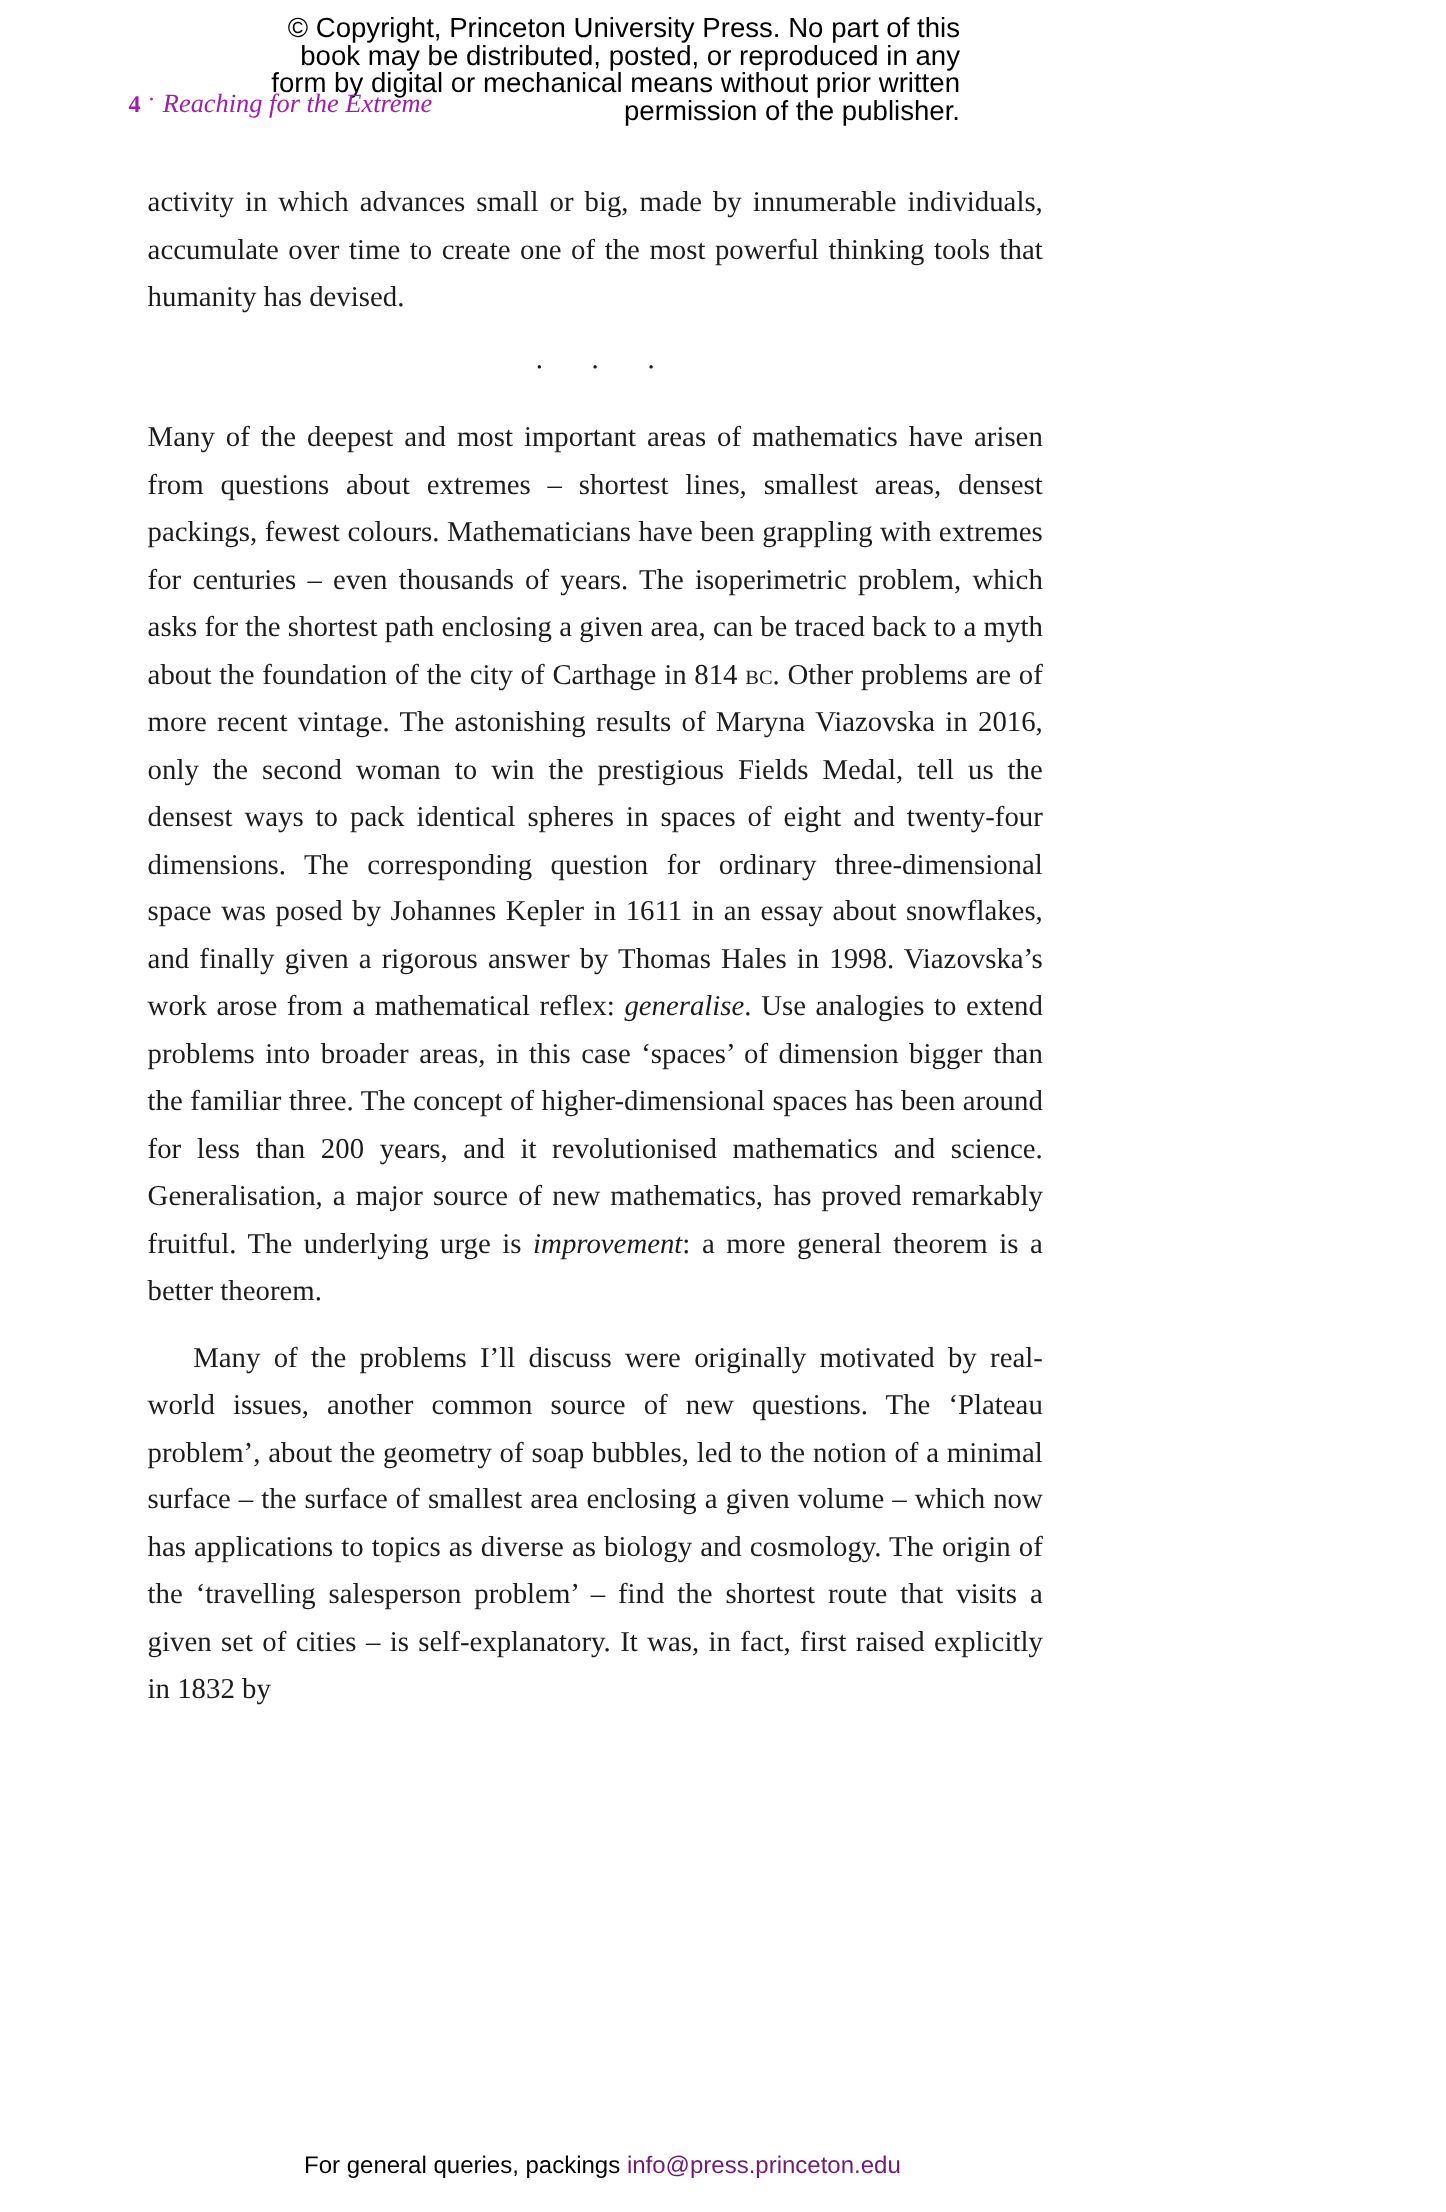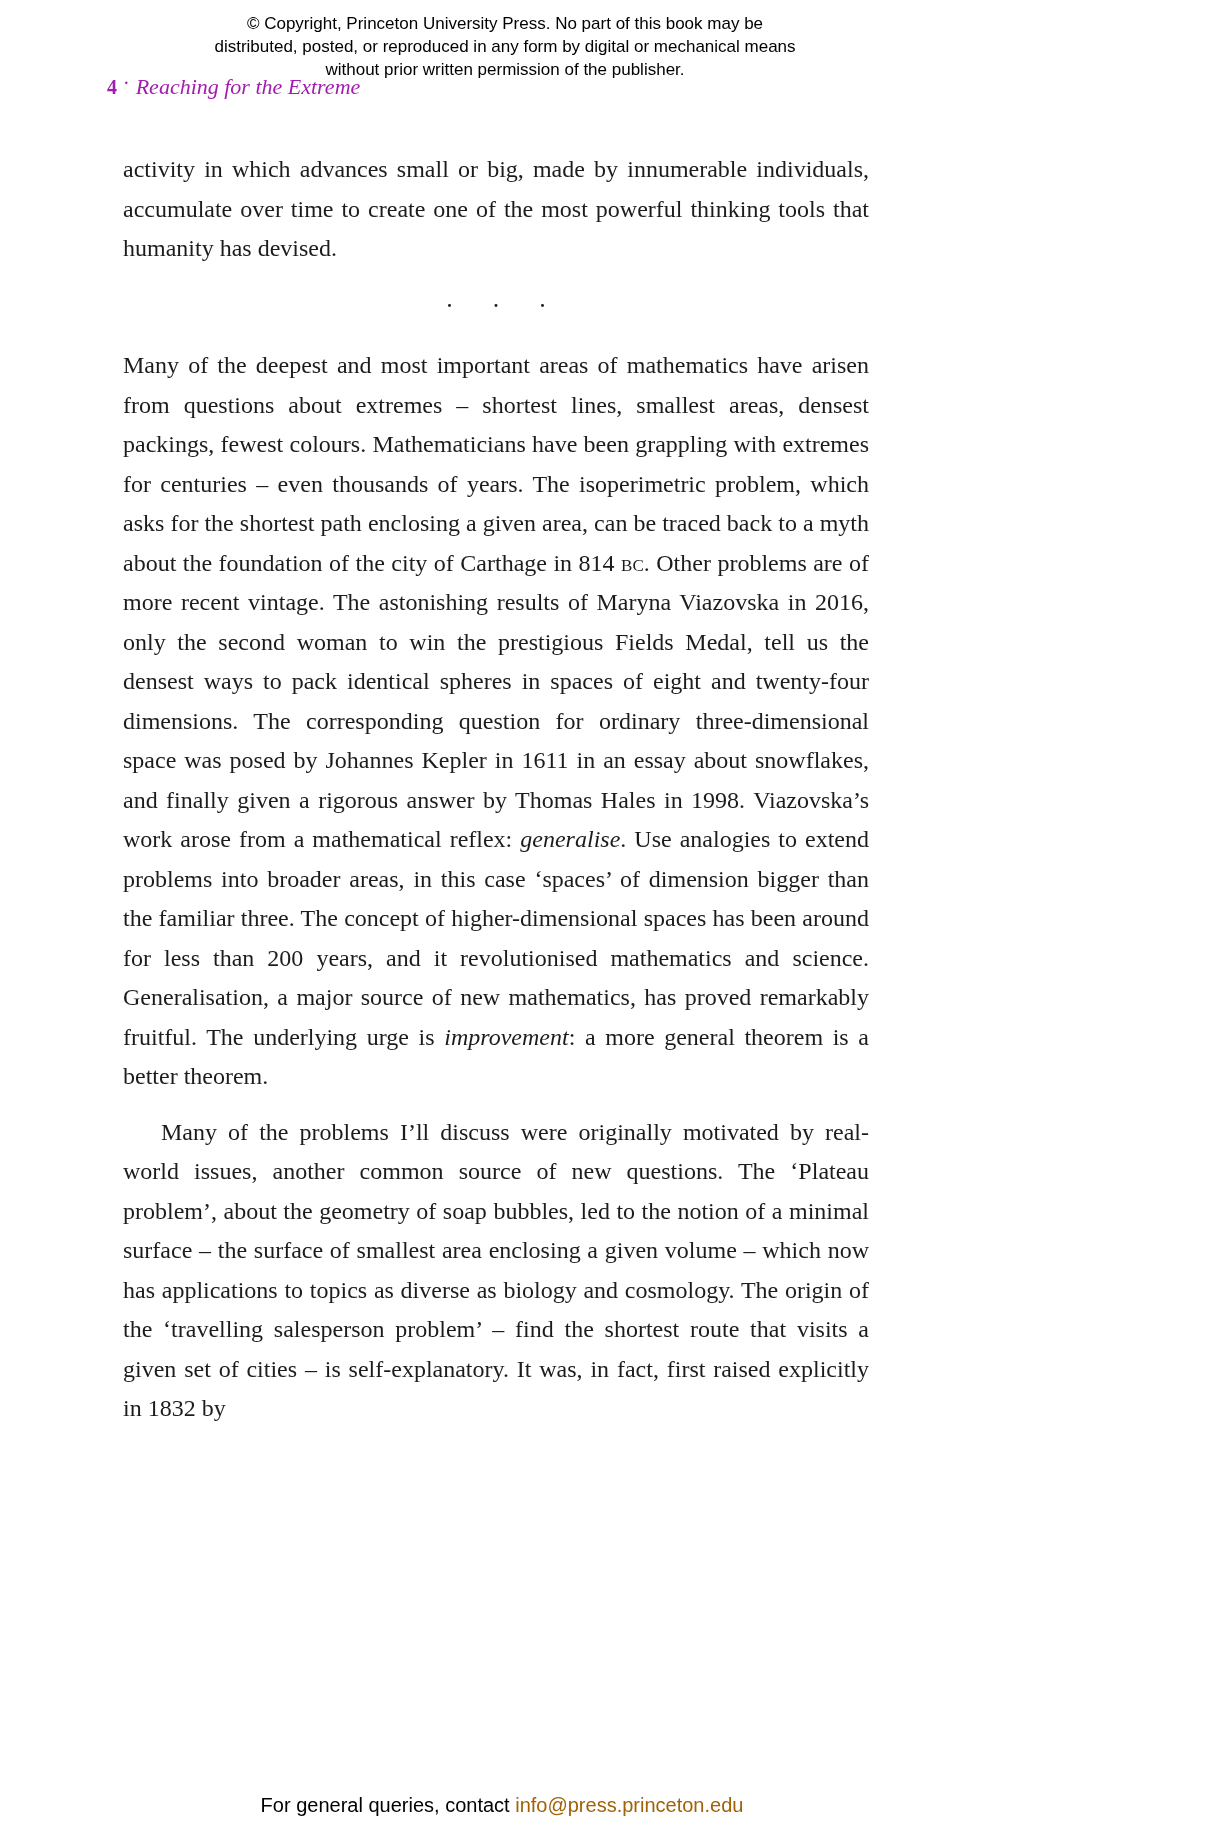--- a/index.html
+++ b/index.html
@@ -15,23 +15,23 @@
     background: #ffffff;
     font-family: "Liberation Serif", serif;
     color: #1c1c1c;
     overflow: hidden;
   }
   .copyright {
     position: absolute;
     top: 12px;
     left: 210px;
     width: 590px;
-    text-align: center;
+    text-align: right;
     font-family: "Liberation Sans", sans-serif;
-    font-size: 17px;
+    font-size: 23px;
     line-height: 23px;
     color: #000000;
   }
   .running-header {
     position: absolute;
     top: 72px;
     left: 107px;
     width: 778px;
     font-size: 22px;
     color: #a21caf;
@@ -85,21 +85,21 @@
     position: absolute;
     top: 1794px;
     left: 107px;
     width: 790px;
     text-align: center;
     font-family: "Liberation Sans", sans-serif;
     font-size: 20px;
     color: #000000;
   }
   .footer a {
-    color: #a16207;
+    color: #701a75;
     text-decoration: none;
   }
 </style>
 </head>
 <body>
 
 <div class="page">
 
   <div class="copyright">© Copyright, Princeton University Press. No part of this book may be distributed, posted, or reproduced in any form by digital or mechanical means without prior written permission of the publisher.</div>
 
@@ -108,16 +108,16 @@
   </div>
 
   <div class="body-text">
       <p class=""><span>activity in which advances small or big, made by innumerable individuals, accumulate over time to create one of the most powerful thinking tools that humanity has devised.</span></p>
       <div class="section-break">· · ·</div>
       <p class=""><span>Many of the deepest and most important areas of mathematics have arisen from questions about extremes – shortest lines, smallest areas, densest packings, fewest colours. Mathematicians have been grappling with extremes for centuries – even thousands of years. The isoperimetric problem, which asks for the shortest path enclosing a given area, can be traced back to a myth about the foundation of the city of Carthage in 814 </span><span class="smallcaps">bc</span><span>. Other problems are of more recent vintage. The astonishing results of Maryna Viazovska in 2016, only the second woman to win the prestigious Fields Medal, tell us the densest ways to pack identical spheres in spaces of eight and twenty-four dimensions. The corresponding question for ordinary three-dimensional space was posed by Johannes Kepler in 1611 in an essay about snowflakes, and finally given a rigorous answer by Thomas Hales in 1998. Viazovska’s work arose from a mathematical reflex: </span><span class="italic">generalise</span><span>. Use analogies to extend problems into broader areas, in this case ‘spaces’ of dimension bigger than the familiar three. The concept of higher-dimensional spaces has been around for less than 200 years, and it revolutionised mathematics and science. Generalisation, a major source of new mathematics, has proved remarkably fruitful. The underlying urge is </span><span class="italic">improvement</span><span>: a more general theorem is a better theorem.</span></p>
       <p class="indent"><span>Many of the problems I’ll discuss were originally motivated by real-world issues, another common source of new questions. The ‘Plateau problem’, about the geometry of soap bubbles, led to the notion of a minimal surface – the surface of smallest area enclosing a given volume – which now has applications to topics as diverse as biology and cosmology. The origin of the ‘travelling salesperson problem’ – find the shortest route that visits a given set of cities – is self-explanatory. It was, in fact, first raised explicitly in 1832 by</span></p>
     </div>
 
   <div class="footer">
-    <span>For general queries, contact </span><a href="#">info@press.princeton.edu</a>
+    <span>For general queries, packings </span><a href="#">info@press.princeton.edu</a>
   </div>
 
 </div>
 
 </body></html>

